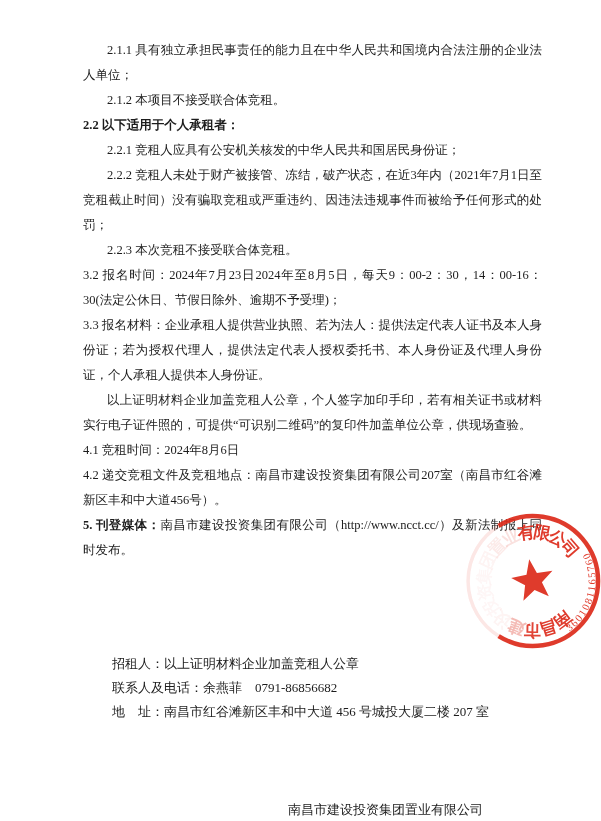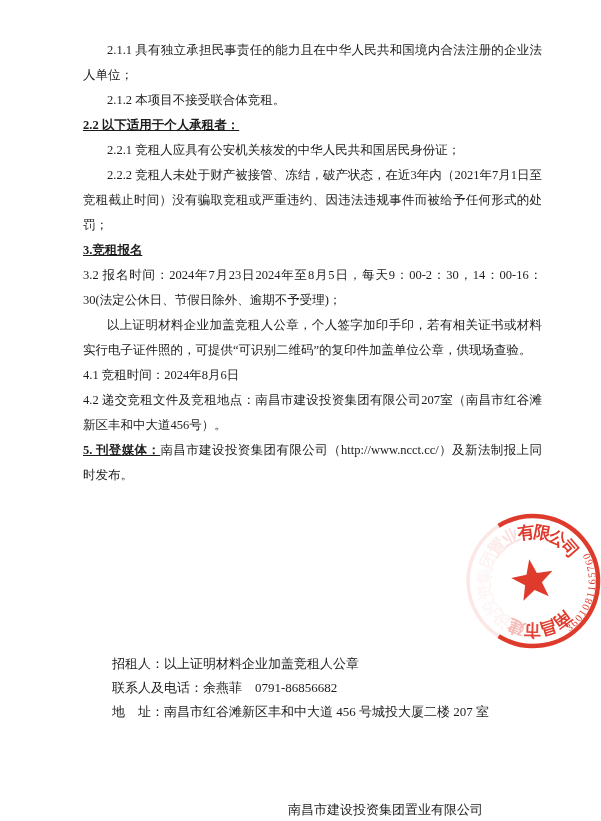--- a/index.html
+++ b/index.html
@@ -14,21 +14,21 @@
   .body-text{
     position:absolute;
     left:83px;top:38px;
     width:459px;
     font-size:12.5px;
     line-height:25px;
     text-align:justify;
   }
   .para{margin:0;}
   .para.indent{text-indent:24px;}
-  .para .plabel{font-weight:bold;text-decoration:underline;}
+  .para .plabel{font-weight:bold;}
   .contact-block{
     position:absolute;
     left:112px;top:652px;
     width:420px;
     font-size:13px;
     line-height:24px;
   }
   .contact-block p{margin:0;}
   .signature-block{
     position:absolute;
@@ -51,22 +51,23 @@
 <body>
 
 <div class="page">
 
   <div class="body-text">
     <p class="para indent"><b class="plabel"></b><span>2.1.1 具有独立承担民事责任的能力且在中华人民共和国境内合法注册的企业法人单位；</span></p>
     <p class="para indent"><b class="plabel"></b><span>2.1.2 本项目不接受联合体竞租。</span></p>
     <p class="para"><b class="plabel">2.2 以下适用于个人承租者：</b><span></span></p>
     <p class="para indent"><b class="plabel"></b><span>2.2.1 竞租人应具有公安机关核发的中华人民共和国居民身份证；</span></p>
     <p class="para indent"><b class="plabel"></b><span>2.2.2 竞租人未处于财产被接管、冻结，破产状态，在近3年内（2021年7月1日至竞租截止时间）没有骗取竞租或严重违约、因违法违规事件而被给予任何形式的处罚；</span></p>
-    <p class="para"><b class="plabel">3.竞租报名</b><span></span></p>
+    <p class="para indent"><b class="plabel"></b><span>2.2.3 本次竞租不接受联合体竞租。</span></p>
     <p class="para"><b class="plabel"></b><span>3.2 报名时间：2024年7月23日2024年至8月5日，每天9：00-2：30，14：00-16：30(法定公休日、节假日除外、逾期不予受理)；</span></p>
+    <p class="para"><b class="plabel"></b><span>3.3 报名材料：企业承租人提供营业执照、若为法人：提供法定代表人证书及本人身份证；若为授权代理人，提供法定代表人授权委托书、本人身份证及代理人身份证，个人承租人提供本人身份证。</span></p>
     <p class="para indent"><b class="plabel"></b><span>以上证明材料企业加盖竞租人公章，个人签字加印手印，若有相关证书或材料实行电子证件照的，可提供“可识别二维码”的复印件加盖单位公章，供现场查验。</span></p>
     <p class="para"><b class="plabel"></b><span>4.1 竞租时间：2024年8月6日</span></p>
     <p class="para"><b class="plabel"></b><span>4.2 递交竞租文件及竞租地点：南昌市建设投资集团有限公司207室（南昌市红谷滩新区丰和中大道456号）。</span></p>
     <p class="para"><b class="plabel">5. 刊登媒体：</b><span>南昌市建设投资集团有限公司（http://www.ncct.cc/）及新法制报上同时发布。</span></p>
   </div>
 
   <div class="contact-block">
     <p>招租人：以上证明材料企业加盖竞租人公章</p>
     <p>联系人及电话：余燕菲　0791-86856682</p>
     <p>地　址：南昌市红谷滩新区丰和中大道 456 号城投大厦二楼 207 室</p>

